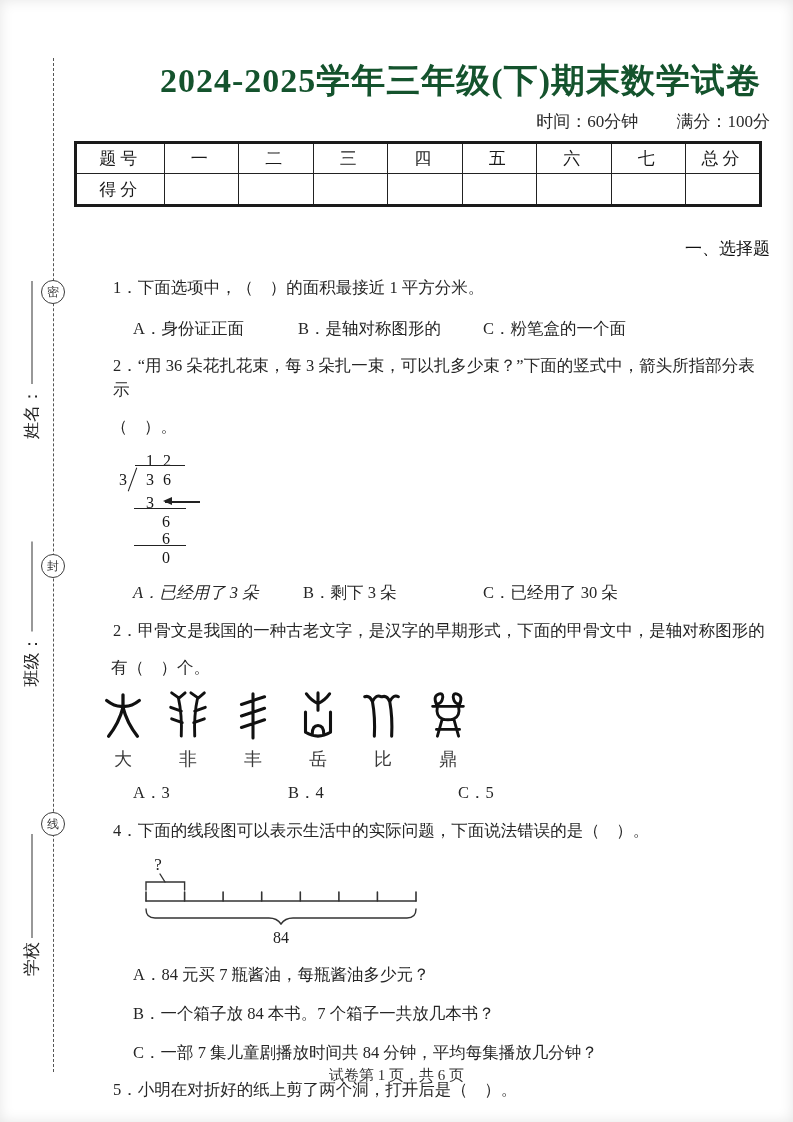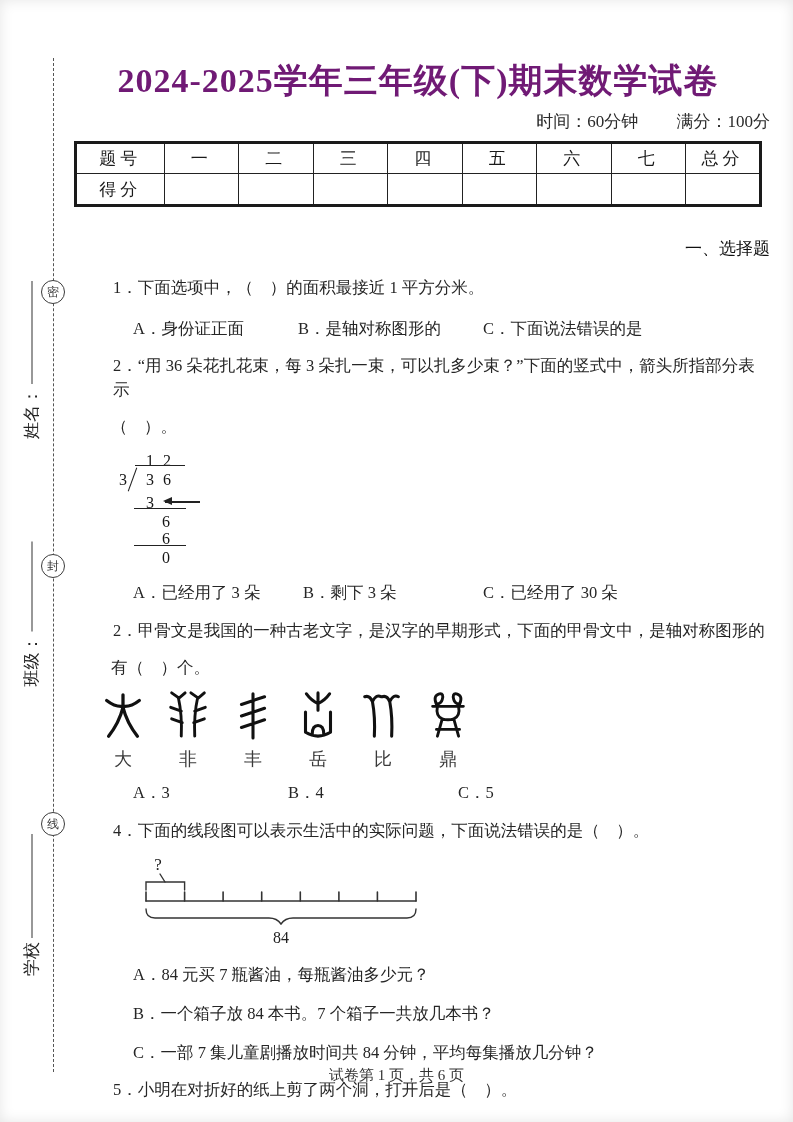--- a/index.html
+++ b/index.html
@@ -14,22 +14,22 @@
     border-left:1.6px dashed #555; }
   .seal-char { position:absolute; left:53px; transform:translateX(-50%);
     width:22px; height:22px; border-radius:50%; border:1.6px solid #3c3c3c;
     background:#fff; display:flex; align-items:center; justify-content:center;
     font-size:12px; color:#333; z-index:2; }
   .side-label { position:absolute; transform:translate(-50%,-50%) rotate(-90deg);
     display:flex; align-items:baseline; white-space:nowrap; font-size:17px; color:#222; }
   .side-blank { display:inline-block; height:1px; border-bottom:1.6px solid #333;
     margin-left:4px; transform:translateY(-4px); }
   
-  .title { position:absolute; left:75px; top:58px; width:686px; text-align:center;
-    font-size:34px; font-weight:700; letter-spacing:1px; color:#701a75; }
+  .title { position:absolute; left:75px; top:58px; width:686px; text-align:right;
+    font-size:34px; font-weight:700; letter-spacing:1px; color:#14532d; }
   .meta { position:absolute; left:84px; top:110px; width:686px; text-align:right;
     font-size:17px; color:#2a2a2a; }
   .meta span { margin-left:34px; }
   .score-table { position:absolute; left:75px; top:142px; width:686px;
     border-collapse:collapse; table-layout:fixed;padding-left:8px; }
   .score-table td { border:1.3px solid #222; height:28px; text-align:center;
     font-size:17px; letter-spacing:4px; color:#1a1a1a; }
   .score-table tr:first-child td { height:27px; }
   .score-table { border:2.2px solid #1a1a1a; outline:1px solid #1a1a1a; }
   
@@ -147,21 +147,21 @@
     </table>
 
   <div class="content">
 
     <div class="sec-head">一、选择题</div>
 
     <div class="qline">1．下面选项中，（　）的面积最接近 1 平方分米。</div>
     <div class="opts">
       <span class="opt" style="width:165px;">A．身份证正面</span>
       <span class="opt" style="width:185px;">B．是轴对称图形的</span>
-      <span class="opt">C．下面说法错误的是</span>
+      <span class="opt">C．粉笔盒的一个面</span>
     </div>
 
     <div class="qline">2．“用 36 朵花扎花束，每 3 朵扎一束，可以扎多少束？”下面的竖式中，箭头所指部分表示</div>
     <div class="qline2" style="padding-left:36px;">（　）。</div>
 
     <div class="division">
       <span class="dv-quot">12</span>
       <span class="dv-vinc"></span>
       <span class="dv-slash"></span>
       <span class="dv-divisor">3</span>
@@ -169,21 +169,21 @@
       <span class="dv-step1">3</span>
       <span class="dv-arrow"></span>
       <span class="dv-line1"></span>
       <span class="dv-s2">6</span>
       <span class="dv-s3">6</span>
       <span class="dv-line2"></span>
       <span class="dv-rem">0</span>
     </div>
 
     <div class="opts" style="margin-top:12px;">
-      <span class="opt" style="width:170px;">A．已经用了 3 朵</span>
+      <span class="opt" style="width:170px;font-style:italic;">A．已经用了 3 朵</span>
       <span class="opt" style="width:180px;">B．剩下 3 朵</span>
       <span class="opt">C．已经用了 30 朵</span>
     </div>
 
     <div class="qline">2．甲骨文是我国的一种古老文字，是汉字的早期形式，下面的甲骨文中，是轴对称图形的</div>
     <div class="qline2" style="padding-left:36px;">有（　）个。</div>
 
     <div class="glyph-row">
       <div class="glyph-item">
         <svg width="46" height="50" viewBox="0 0 46 52">

